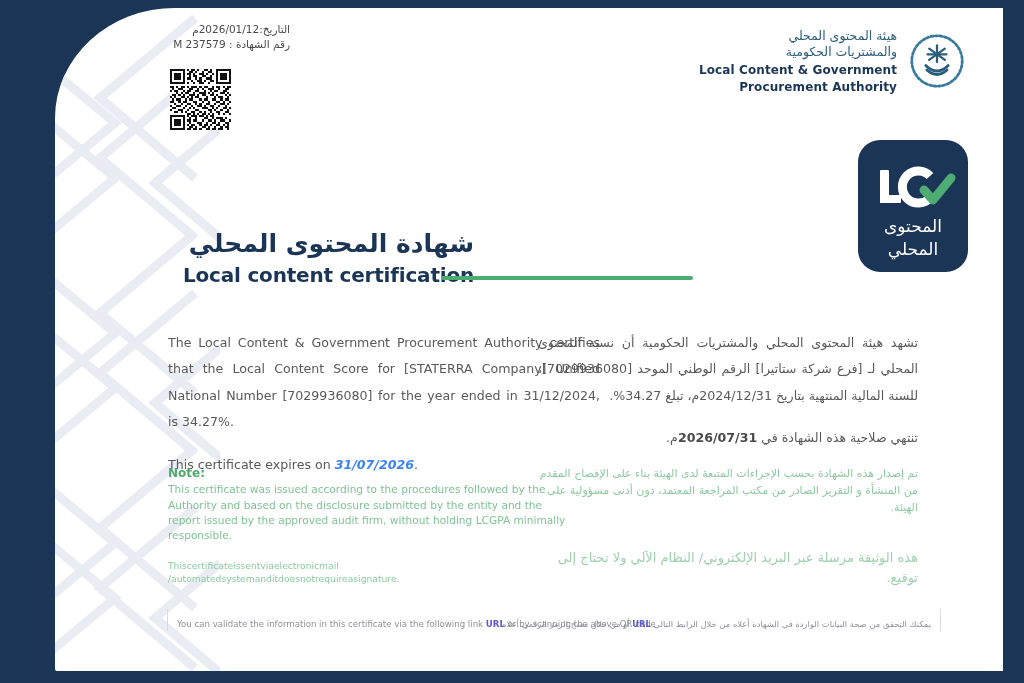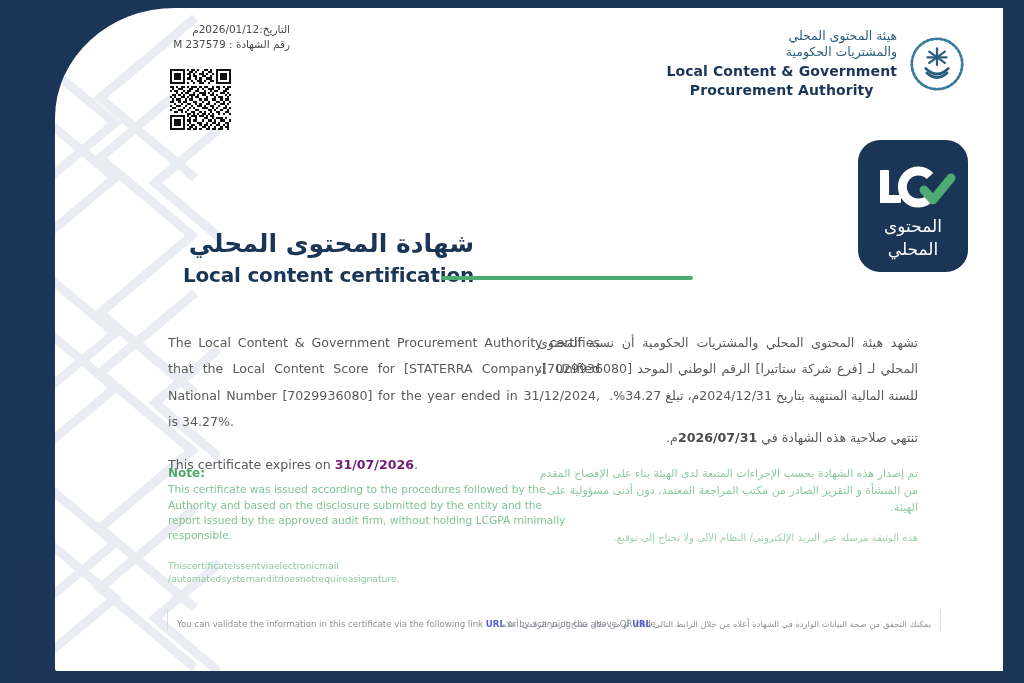--- a/index.html
+++ b/index.html
@@ -97,27 +97,27 @@
   }
   .auth-ar {
     color: #2c5d7c;
     font-size: 12.5px;
     line-height: 1.3;
     letter-spacing: 0.4px;
     white-space: nowrap;
   }
   .auth-en {
     color: #1b3557;
-    font-size: 14px;
+    font-size: 12px;
     font-weight: bold;
     line-height: 1.25;
     letter-spacing: 0.1px;
     white-space: nowrap;
     direction: ltr;
-    text-align: center;
+    text-align: right;
     margin-top: 2px;
   }
   .auth-emblem { width: 56px; height: 56px; }
 
   
   .lc-badge {
     position: absolute;
     right: 35px; top: 132px;
     width: 110px; height: 132px;
     z-index: 5;
@@ -158,21 +158,21 @@
   .body-en {
     position: absolute;
     left: 113px; top: 322px;
     width: 432px;
     color: #59595b;
     font-size: 12.6px;
     line-height: 2.1;
     text-align: justify;
     z-index: 5;
   }
-  .body-en .strong { font-weight: bold; color: #701a75; }
+  .body-en .strong { font-weight: bold; color: #3b82f6; font-style: italic; }
   .body-en p.spacer { margin-top: 16px; }
 
   .body-ar {
     position: absolute;
     right: 85px; top: 322px;
     width: 380px;
     color: #59595b;
     font-size: 12.6px;
     line-height: 2.1;
     direction: rtl;
@@ -212,22 +212,22 @@
     line-height: 1.55;
     direction: rtl;
     text-align: right;
     z-index: 5;
   }
   .note-ar .note-head {
     color: #8dc9a0;
     font-weight: bold;
   }
   .note-ar .note-small {
-    font-size: 10px;
-    margin-top: 14px;
+    font-size: 13px;
+    margin-top: 32px;
     color: #9ed0af;
   }
 
   
   .footer-rule {
     position: absolute;
     left: 112px; top: 601px;
     width: 1px; height: 22px;
     background: #d8dbe2;
     z-index: 5;

